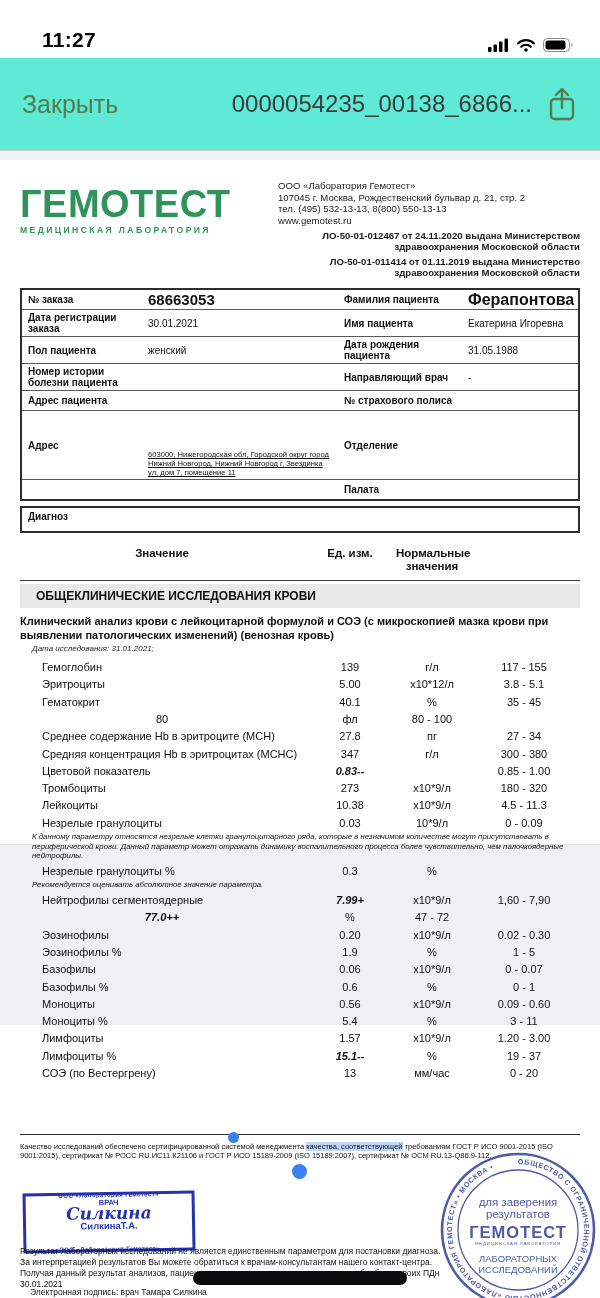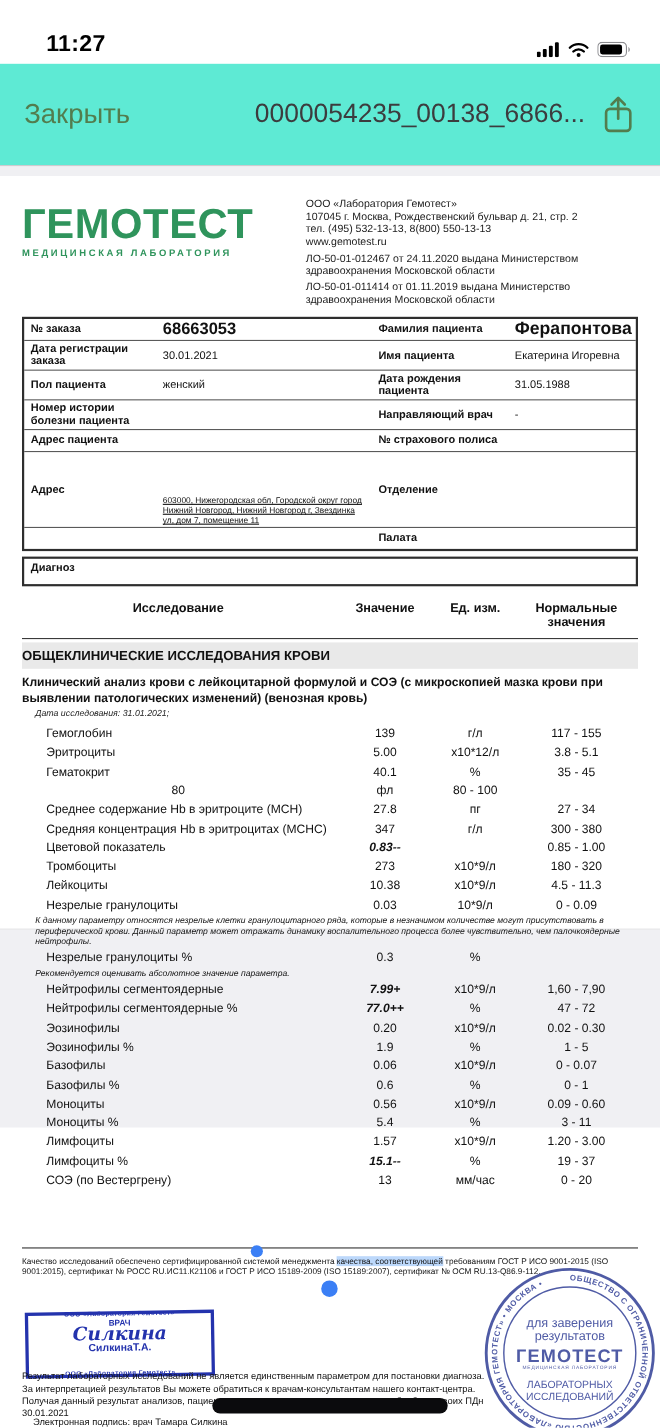--- a/index.html
+++ b/index.html
@@ -19,36 +19,36 @@
   .nav-strip{height:9px;background:#f0f0f3;border-top:1px solid #cccccf;}
 
   
   .page{position:relative;height:684px;box-sizing:border-box;padding:20px 20px 0 20px;background:#fff;}
 
   .doc-header{display:flex;align-items:flex-start;}
   .logo{width:255px;padding-top:6px;}
   .logo-brand{font-size:38px;font-weight:bold;color:#2f945c;letter-spacing:.5px;line-height:36px;}
   .logo-sub{font-size:8.6px;font-weight:bold;color:#2f945c;letter-spacing:2.4px;margin-top:3px;}
   .company{margin-left:auto;width:302px;font-size:9.6px;line-height:11.6px;color:#1a1a1a;}
-  .co-lic{font-weight:normal;margin-top:4px;line-height:11px;}
+  .co-lic{font-weight:bold;margin-top:4px;line-height:11px;text-align:right;}
 
   
   .patient{margin-top:10px;border:2px solid #2e2e2e;}
   .p-row{display:grid;grid-template-columns:120px 196px 124px 1fr;border-bottom:1px solid #5a5a5a;align-items:center;min-height:19px;}
   .p-row:last-child{border-bottom:none;}
   .p-cell{padding:2px 4px 2px 6px;font-size:10px;line-height:11px;}
   .p-label{font-weight:bold;}
   .p-big1{font-size:15px;font-weight:bold;}
   .p-big2{font-size:16px;font-weight:bold;}
   .p-addr{font-size:7.6px;line-height:9px;text-decoration:underline;margin-top:37px;}
   .diagnosis{margin-top:5px;border:2px solid #2e2e2e;font-size:10px;font-weight:bold;padding:3px 6px 9px;}
 
   
   .results-head{margin-top:14px;display:grid;grid-template-columns:1fr 92px 72px 112px;font-weight:bold;font-size:11.5px;line-height:13px;text-align:center;align-items:start;padding-bottom:7px;border-bottom:1px solid #3a3a3a;}
-  .section-band{background:#e9e9e9;font-weight:bold;font-size:12px;padding:5px 0;margin-top:3px;}
+  .section-band{background:#e9e9e9;font-weight:bold;font-size:12px;padding:5px 16px;margin-top:3px;}
   .panel-title{font-weight:bold;font-size:11px;line-height:13.5px;margin-top:7px;}
   .panel-date{font-style:italic;font-size:8px;color:#222;margin:2px 0 5px 12px;}
   .r-row{display:grid;grid-template-columns:1fr 92px 72px 112px;font-size:11px;min-height:17.3px;align-items:center;}
   .r-name{padding-left:22px;}
   .r-val,.r-unit,.r-norm{text-align:center;}
   .flagged .r-val{font-weight:bold;font-style:italic;}
   .r-note{font-size:7.8px;font-style:italic;line-height:9.2px;color:#111;padding:1px 6px 2px 12px;}
 
   
   .doc-footer{position:relative;margin-top:52px;border-top:1px solid #333;height:194px;}
@@ -187,21 +187,20 @@
           <span class="p-cell p-label">Палата</span>
           <span class="p-cell "></span>
         </div>
       </div>
 
     <div class="diagnosis">
       <span>Диагноз</span>
     </div>
 
     <div class="results-head">
-      <span>Исследование</span>
       <span>Значение</span>
       <span>Ед. изм.</span>
       <span>Нормальные значения</span>
     </div>
 
     <div class="section-band">ОБЩЕКЛИНИЧЕСКИЕ ИССЛЕДОВАНИЯ КРОВИ</div>
     <div class="panel-title">Клинический анализ крови с лейкоцитарной формулой и СОЭ (с микроскопией мазка крови при выявлении патологических изменений) (венозная кровь)</div>
     <div class="panel-date">Дата исследования: 31.01.2021;</div>
 
     <div>
@@ -272,21 +271,20 @@
           <span class="r-norm"></span>
         </div>
         <div class="r-note">Рекомендуется оценивать абсолютное значение параметра.</div>
         <div class="r-row flagged">
           <span class="r-name">Нейтрофилы сегментоядерные</span>
           <span class="r-val">7.99+</span>
           <span class="r-unit">х10*9/л</span>
           <span class="r-norm">1,60 - 7,90</span>
         </div>
         <div class="r-row flagged">
-          <span class="r-name">Нейтрофилы сегментоядерные %</span>
           <span class="r-val">77.0++</span>
           <span class="r-unit">%</span>
           <span class="r-norm">47 - 72</span>
         </div>
         <div class="r-row">
           <span class="r-name">Эозинофилы</span>
           <span class="r-val">0.20</span>
           <span class="r-unit">х10*9/л</span>
           <span class="r-norm">0.02 - 0.30</span>
         </div>

